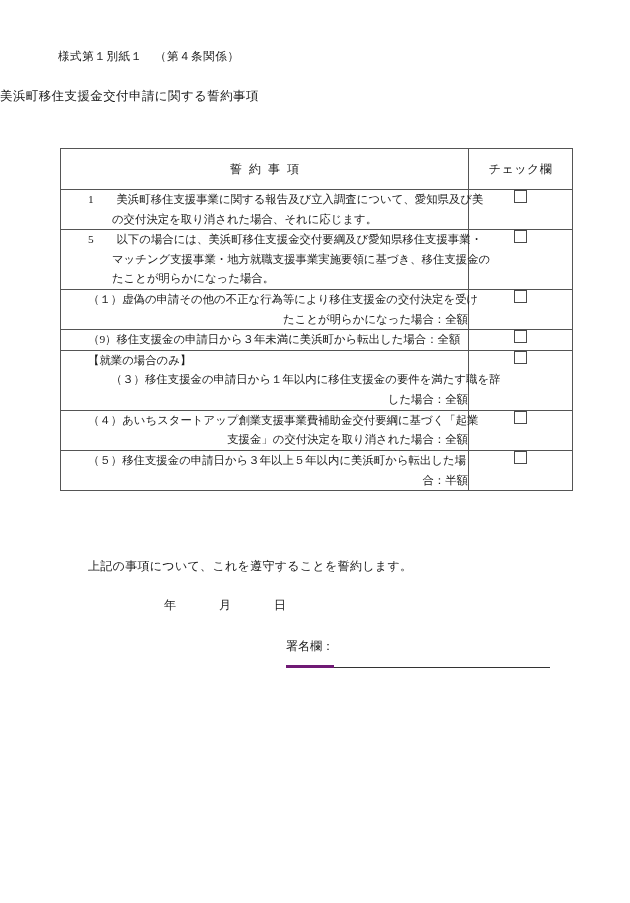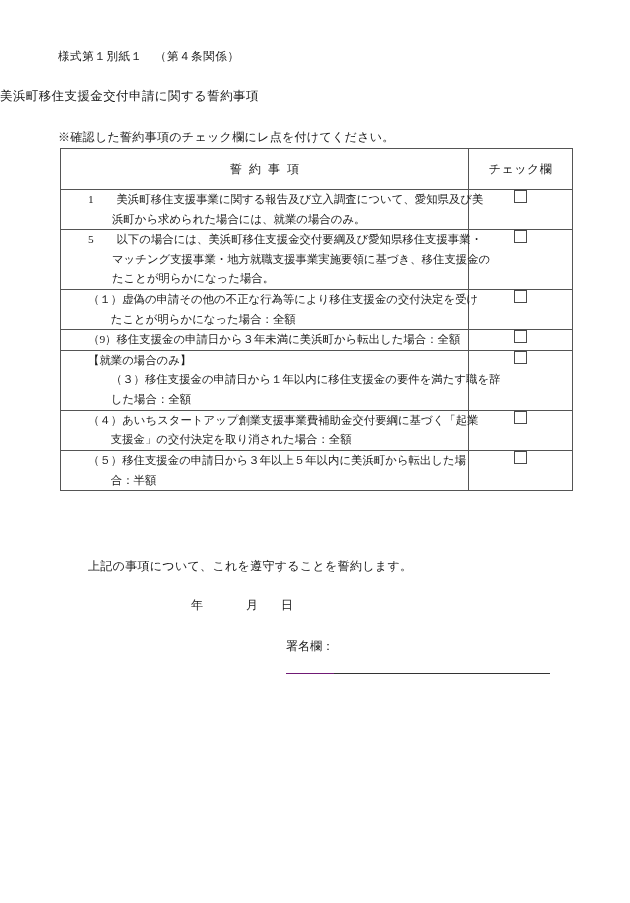--- a/index.html
+++ b/index.html
@@ -113,91 +113,89 @@
     height: 13px;
     border: 1px solid #4a4a4a;
     background: #ffffff;
     box-sizing: border-box;
   }
 
   
   .ln { display: block; white-space: nowrap; margin-left: 27px; }
   .ln-num { }
   .ind1 { padding-left: 2.1em; }   
-  .ind2 { padding-left: 2.0em; }   
+  .ind2 { padding-left: 2.0em; text-align: right; }   
 
   
   .pledge-statement {
     position: absolute;
     left: 88px;
     top: 558px;
     font-size: 12px;
     letter-spacing: 0.3px;
     white-space: nowrap;
   }
   .date-line {
     position: absolute;
-    left: 171px;
+    left: 164px;
     top: 597px;
     font-size: 12px;
     white-space: nowrap;
-    text-align: center;
   }
   .date-line .d { display: inline-block; width: 52px; }
   .date-line .d:last-child { width: auto; }
 
   .signature {
     position: absolute;
     left: 286px;
     top: 638px;
     font-size: 12px;
     white-space: nowrap;
     display: flex;
     align-items: flex-end;
   }
   .sig-label {
-    border-bottom: 1px solid #701a75;
-    padding-bottom: 18px;
+    border-bottom: 3px solid #701a75;
+    padding-bottom: 10px;
   }
   .sig-rule {
     display: inline-block;
     width: 216px;
     border-bottom: 1px solid #333333;
     height: 14px;
   }
 </style>
 </head>
 <body>
 
 <div class="page">
 
   <div class="form-id">様式第１別紙１　（第４条関係）</div>
 
   <div class="doc-title">美浜町移住支援金交付申請に関する誓約事項</div>
 
-  <div class="instruction">※確認した誓約事項のチェック欄にレ点を付けてください。</div>
 
   <table class="pledge-table">
     <colgroup>
       <col class="col-text">
       <col class="col-check">
     </colgroup>
     <tbody id="table-body">
       <tr class="head-row">
         <td class="head-text-cell">
           <span class="head-text">誓約事項</span>
         </td>
         <td class="head-check">
           <span>チェック欄</span>
         </td>
       </tr>
     <tr>
           <td class="cell-text">
             <span class="ln ln-num">1　　美浜町移住支援事業に関する報告及び立入調査について、愛知県及び美</span>
-            <span class="ln ind1">浜町から求められた場合には、就業の場合のみ。</span>
+            <span class="ln ind1">の交付決定を取り消された場合、それに応じます。</span>
           </td>
           <td class="cell-check"><span class="checkbox"></span></td>
         </tr>
         <tr>
           <td class="cell-text">
             <span class="ln ln-num">5　　以下の場合には、美浜町移住支援金交付要綱及び愛知県移住支援事業・</span>
             <span class="ln ind1">マッチング支援事業・地方就職支援事業実施要領に基づき、移住支援金の</span>
             <span class="ln ind1">たことが明らかになった場合。</span>
           </td>
           <td class="cell-check"><span class="checkbox"></span></td>

